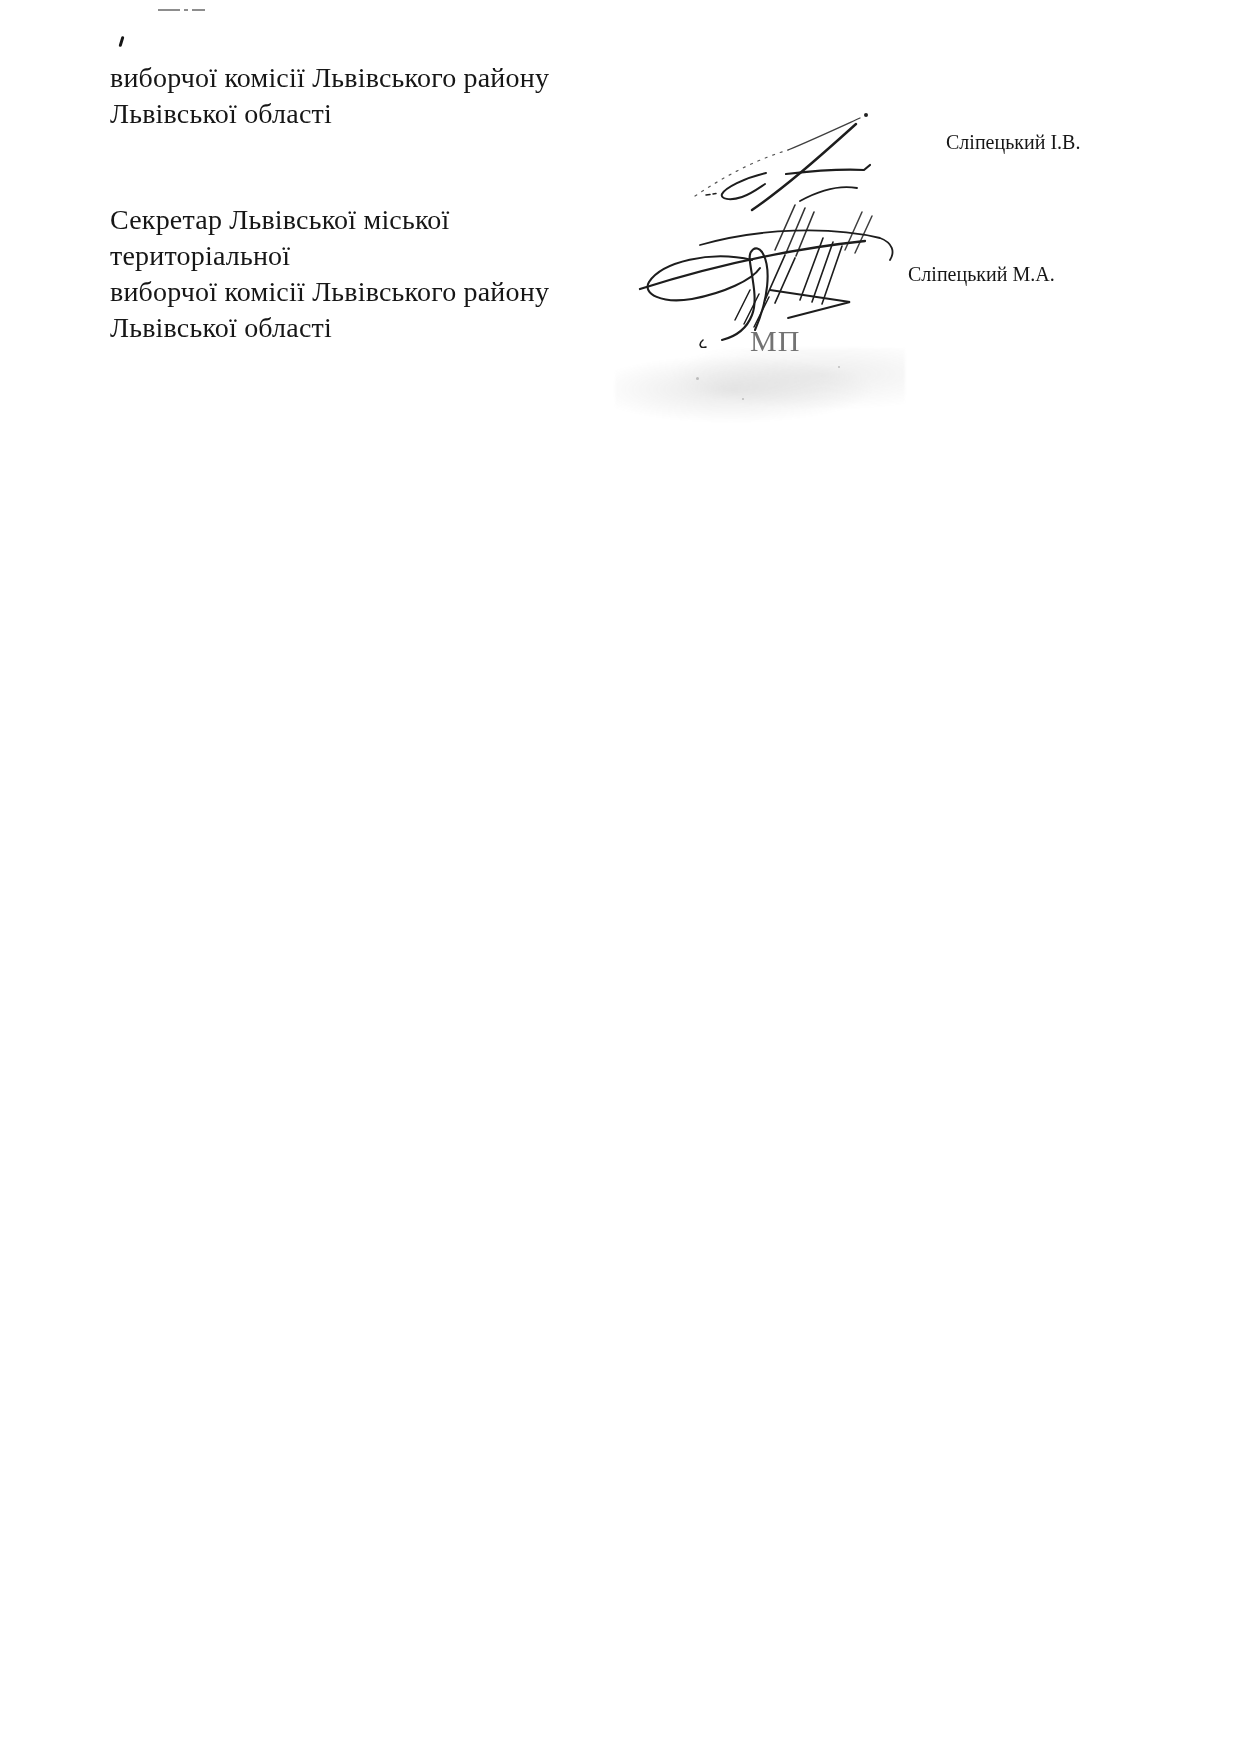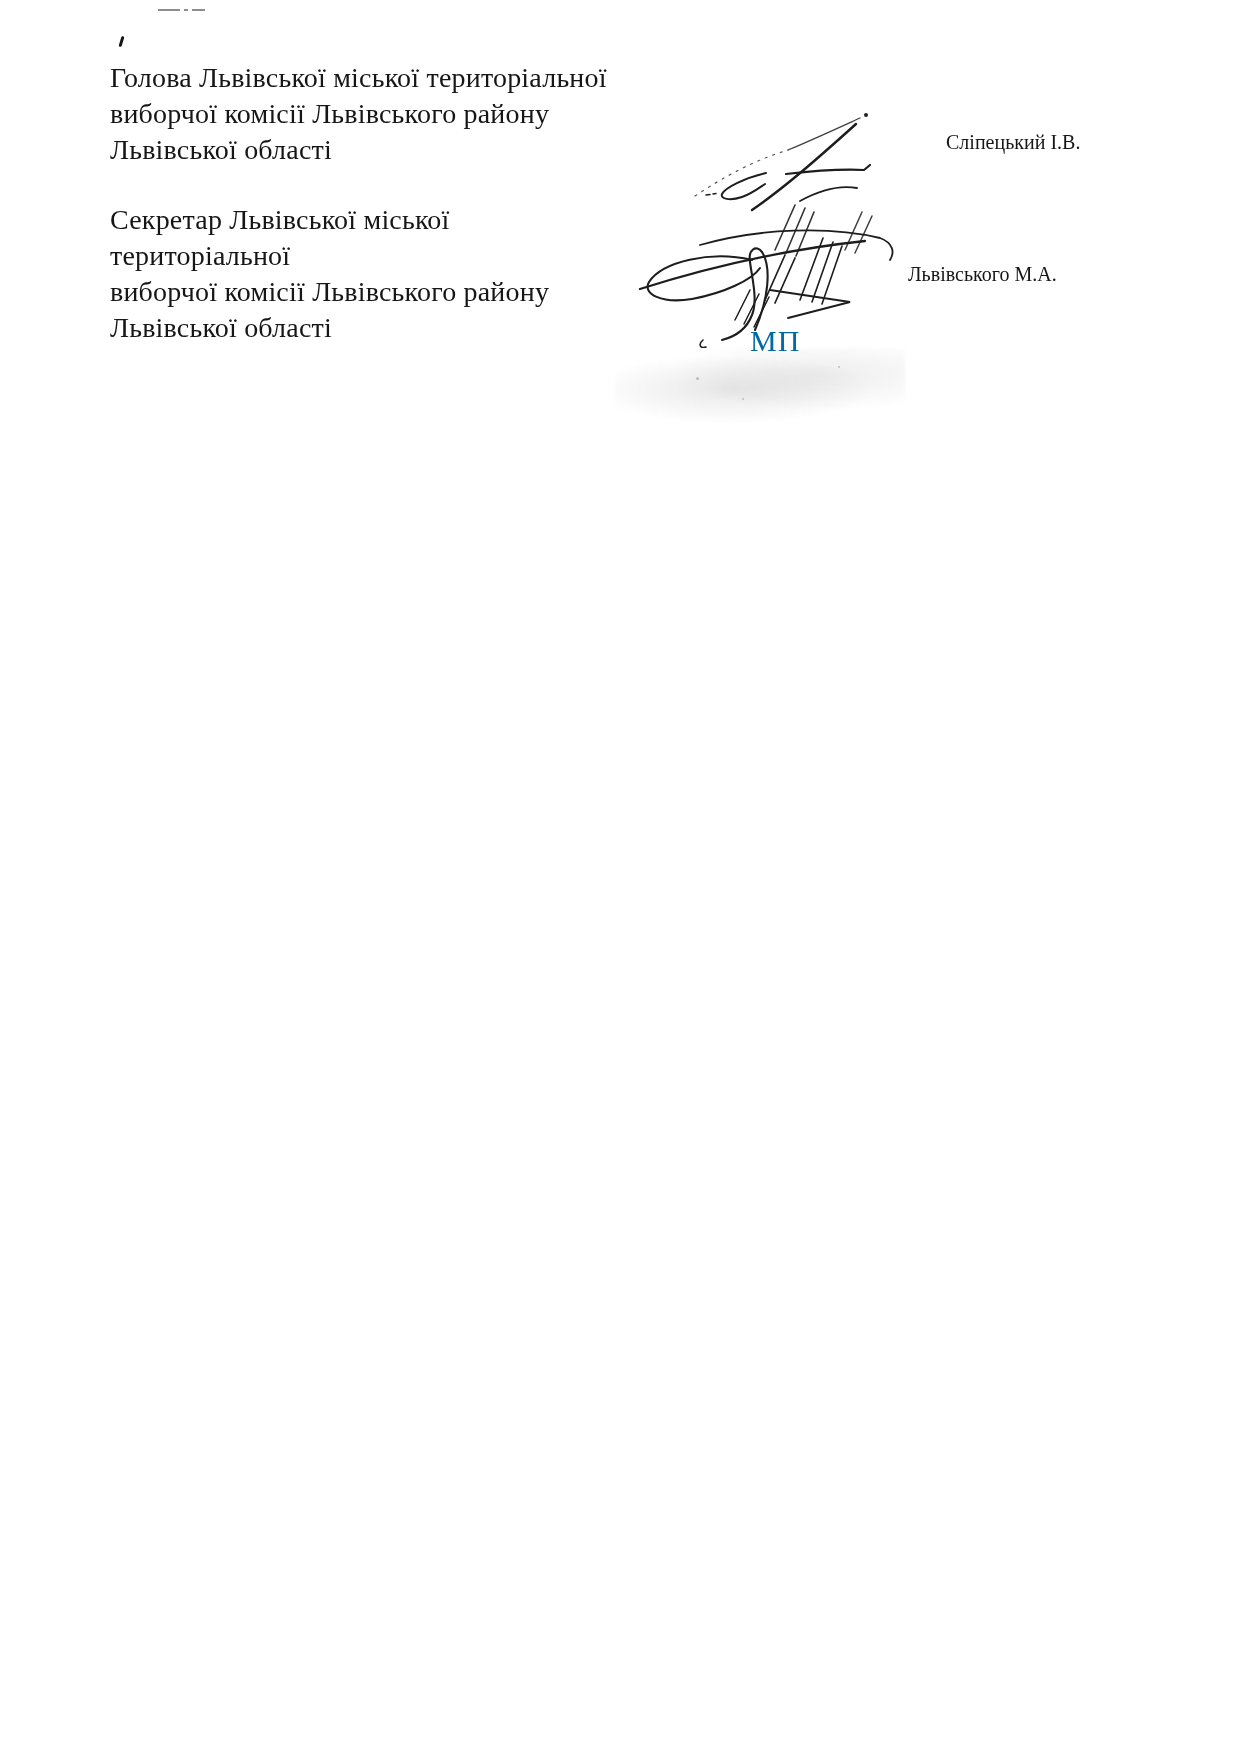--- a/index.html
+++ b/index.html
@@ -68,21 +68,21 @@
   .chairman-name { left: 946px; top: 131px; }
   .secretary-name { left: 908px; top: 263px; }
 
   
   .seal-label {
     position: absolute;
     left: 750px;
     top: 324px;
     font-size: 30px;
     letter-spacing: 1px;
-    color: #0369a1;
+    color: #737373;
   }
 
   
   .signatures {
     position: absolute;
     left: 560px;
     top: 88px;
     width: 350px;
     height: 260px;
   }
@@ -117,34 +117,33 @@
 <div class="page">
 
   <div class="artifact-dashes">
     <span class="d d1"></span>
     <span class="d d2"></span>
     <span class="d d3"></span>
   </div>
   <div class="artifact-mark"></div>
 
   <div class="title-block chairman-title">
-    <div>Голова Львівської міської територіальної</div>
     <div>виборчої комісії Львівського району</div>
     <div>Львівської області</div>
   </div>
 
   <div class="name chairman-name">Сліпецький І.В.</div>
 
   <div class="title-block secretary-title">
     <div>Секретар Львівської міської територіальної</div>
     <div>виборчої комісії Львівського району</div>
     <div>Львівської області</div>
   </div>
 
-  <div class="name secretary-name">Львівського М.А.</div>
+  <div class="name secretary-name">Сліпецький М.А.</div>
 
   <svg class="signatures" viewBox="0 0 350 260" xmlns="http://www.w3.org/2000/svg" aria-hidden="true">
 
     <g>
       <path d="M135,108 C165,88 195,72 228,62" stroke="#6a6a6a" stroke-width="1.2" stroke-dasharray="2 6" opacity="0.75"></path>
       <path d="M228,62 C252,52 278,40 300,30" stroke="#4a4a4a" stroke-width="1.3" opacity="0.85"></path>
       <circle cx="306" cy="27" r="2" fill="#222" stroke="none"></circle>
       <path d="M192,122 C224,100 256,72 296,36" stroke-width="2.4"></path>
       <path d="M226,86 C252,83 284,81 304,82 L310,77" stroke-width="2.2"></path>
       <path d="M206,85 C184,90 165,100 162,106 C160,111 170,113 182,109 C191,106 199,100 205,96" stroke-width="2"></path>

